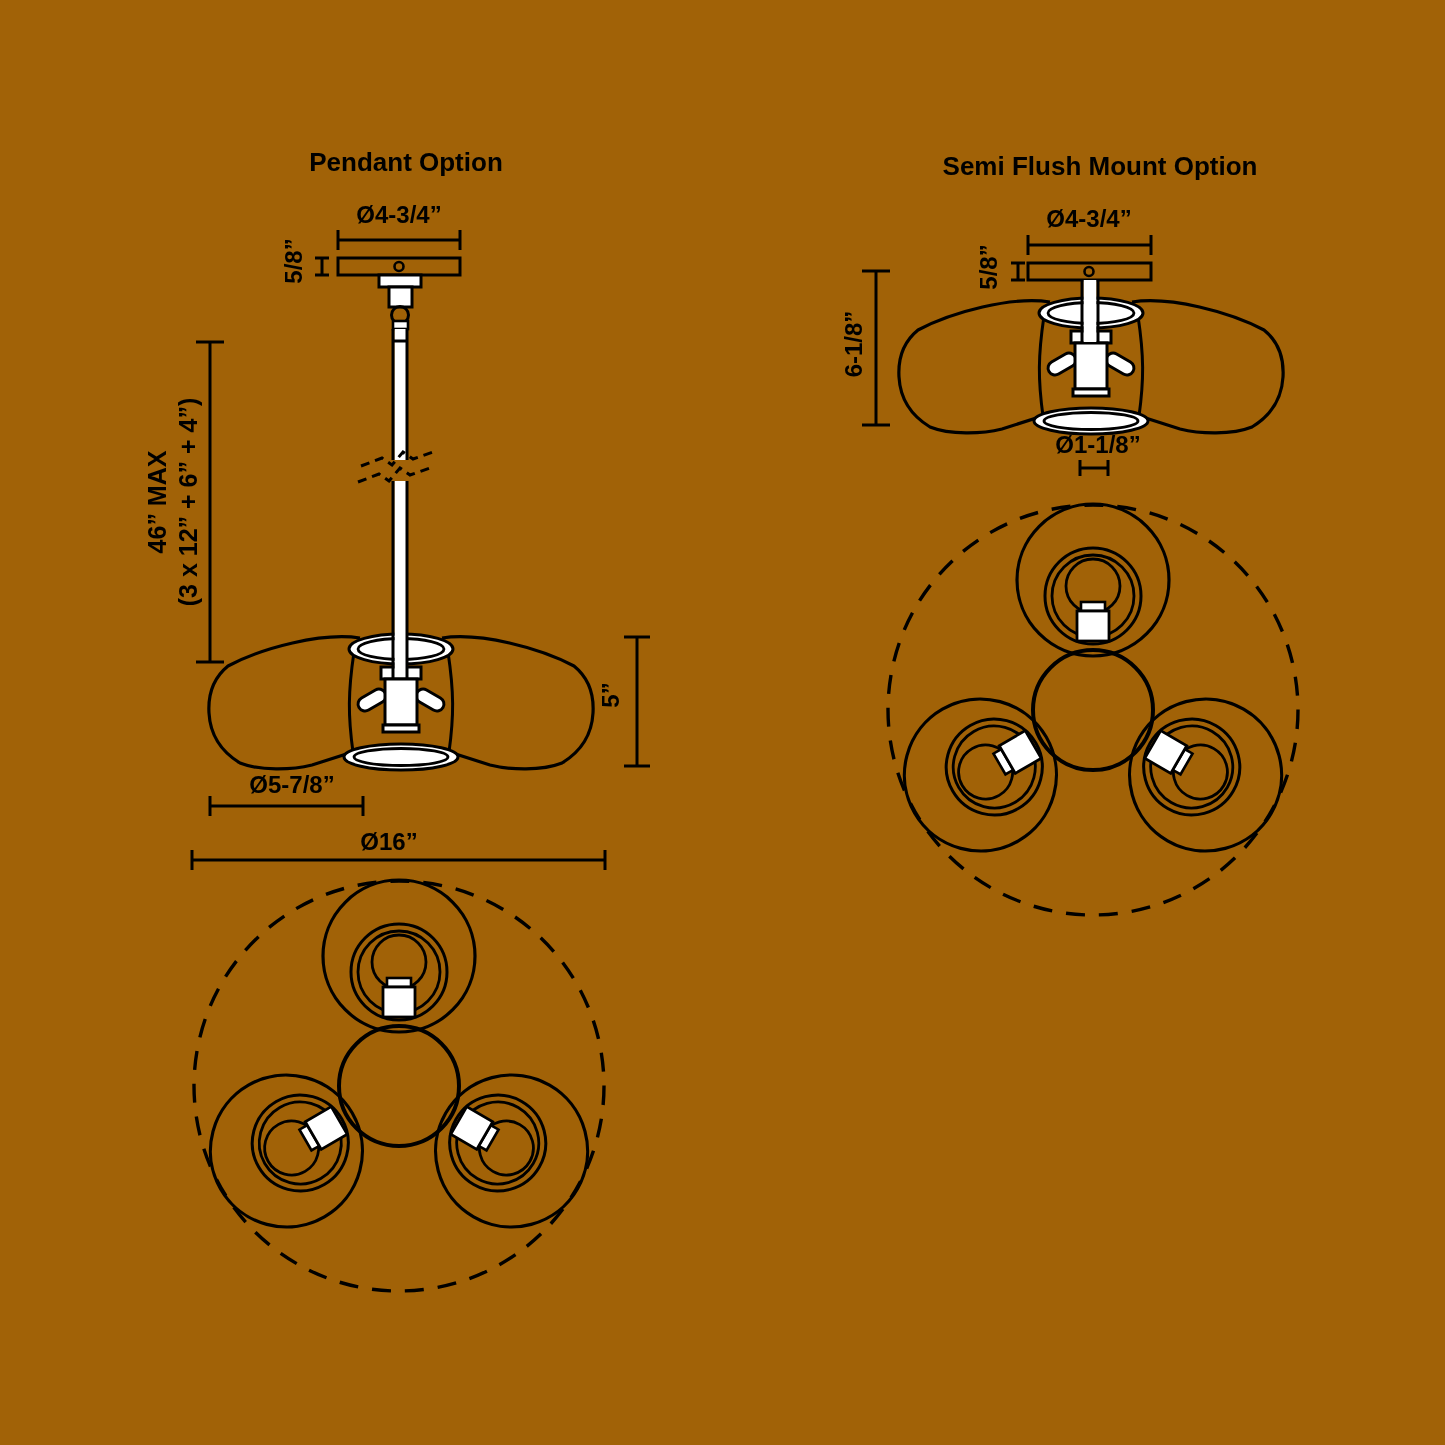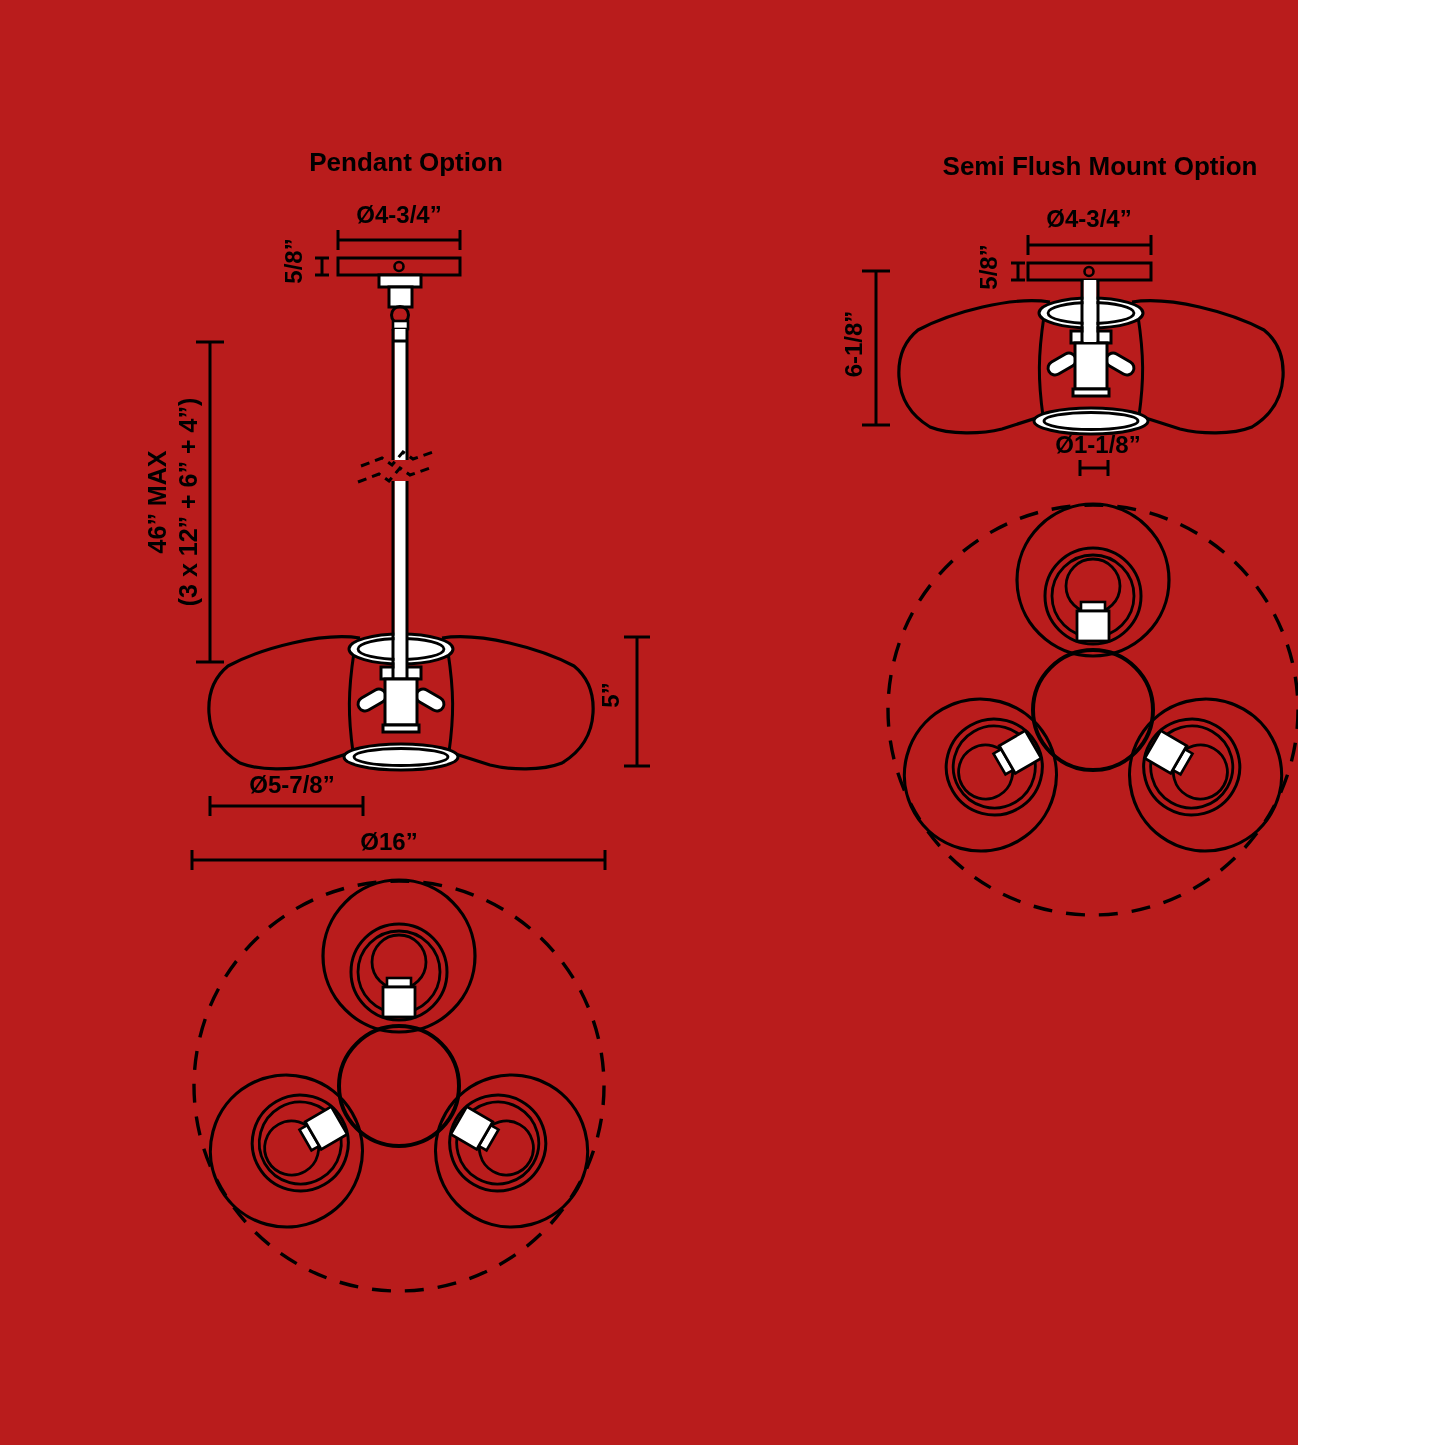--- a/index.html
+++ b/index.html
@@ -1,16 +1,16 @@
 <!DOCTYPE html>
 <html><head>
 <meta charset="utf-8">
 <style>
   html,body{margin:0;padding:0;background:#ffffff;}
-  .page{width:1298px;height:1445px;background:#b91c1c;position:relative;overflow:hidden;}
+  .page{width:1445px;height:1445px;background:#a16207;position:relative;overflow:hidden;}
   svg{display:block;}
   .t{font-family:"Liberation Sans","DejaVu Sans",sans-serif;font-weight:bold;fill:#000;}
   .title{font-size:26px;}
   .dim{font-size:24px;}
   .ln{stroke:#000;fill:none;}
 </style>
 </head>
 <body>
 
 <div class="page">

